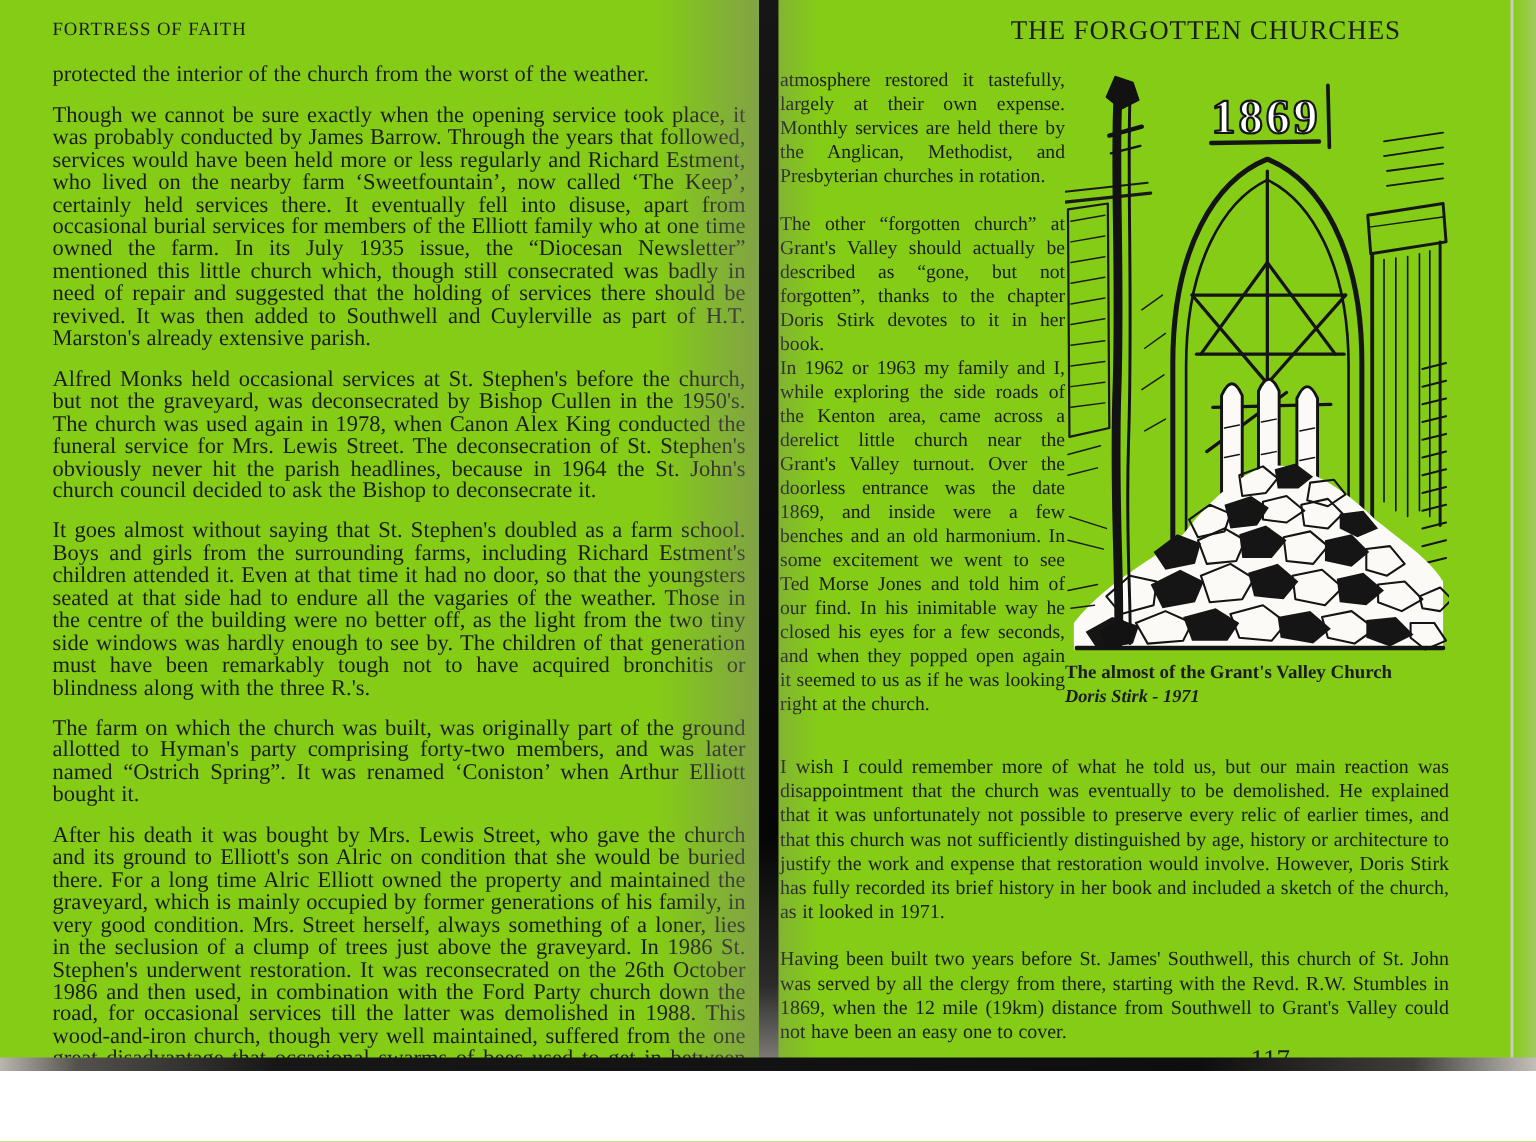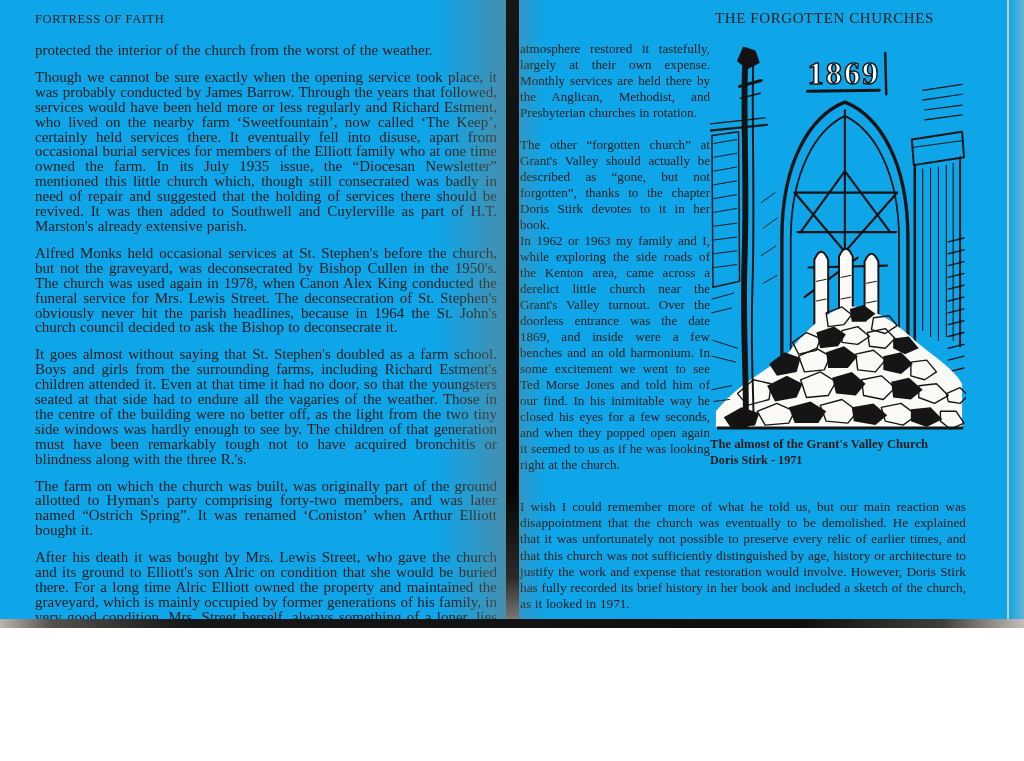--- a/index.html
+++ b/index.html
@@ -1,40 +1,40 @@
 <!DOCTYPE html>
 <html><head>
 <meta charset="utf-8">
 <style>
   html,body{margin:0;padding:0;}
-  .scan{position:relative;width:1024px;height:628px;background:#0ea5e9;overflow:hidden;
+  .scan{position:relative;width:1024px;height:714px;background:#84cc16;overflow:hidden;
         font-family:"Liberation Serif","DejaVu Serif",serif;color:#1c1c1c;}
 
   
   .left-page{position:absolute;left:35px;top:12px;width:462px;}
   .page-header{font-size:12.5px;letter-spacing:.6px;}
   .left-body{margin-top:16px;font-size:15px;line-height:14.9px;text-align:justify;
              word-spacing:.4px;}
   .left-body p{margin:0 0 12px 0;}
   .justify-last{text-align-last:justify;}
   .pagenum-left{position:absolute;left:45px;top:702px;width:440px;text-align:left;
                 font-size:13.5px;text-decoration:underline;}
 
   
   .right-page{position:absolute;left:520px;top:10px;width:446px;}
-  .right-header{text-align:right;padding-right:32px;font-size:15px;letter-spacing:.6px;}
+  .right-header{text-align:right;padding-right:32px;font-size:18px;letter-spacing:.6px;}
   .top-section{display:flex;margin-top:14px;min-height:452px;}
   .narrow-col{width:190px;font-size:13.1px;line-height:16px;text-align:justify;
               word-spacing:.3px;}
   .narrow-col p{margin:0 0 16px 0;}
   .narrow-col p.no-gap{margin-bottom:0;}
   .illus-wrap{width:256px;margin-left:0;text-align:left;}
   .illus-wrap svg{display:block;margin:4px auto 0 auto;}
   .caption-title{font-weight:bold;font-size:12.6px;margin-top:6px;}
-  .caption-credit{font-weight:bold;font-size:12.2px;margin-top:1px;}
+  .caption-credit{font-weight:bold;font-style:italic;font-size:12.2px;margin-top:1px;}
   .right-body{margin-top:6px;font-size:13.3px;line-height:16.2px;text-align:justify;
               word-spacing:.4px;}
   .right-body p{margin:0 0 15px 0;}
   .pagenum-right{position:absolute;left:520px;top:696px;width:340px;text-align:right;
                  font-size:18px;}
 
   
   .shade-left-spine{position:absolute;left:438px;top:0;width:68px;height:750px;
       background:linear-gradient(to right,rgba(125,122,115,0),rgba(125,122,115,.5));}
   .shade-right-spine{position:absolute;left:519px;top:0;width:26px;height:750px;

